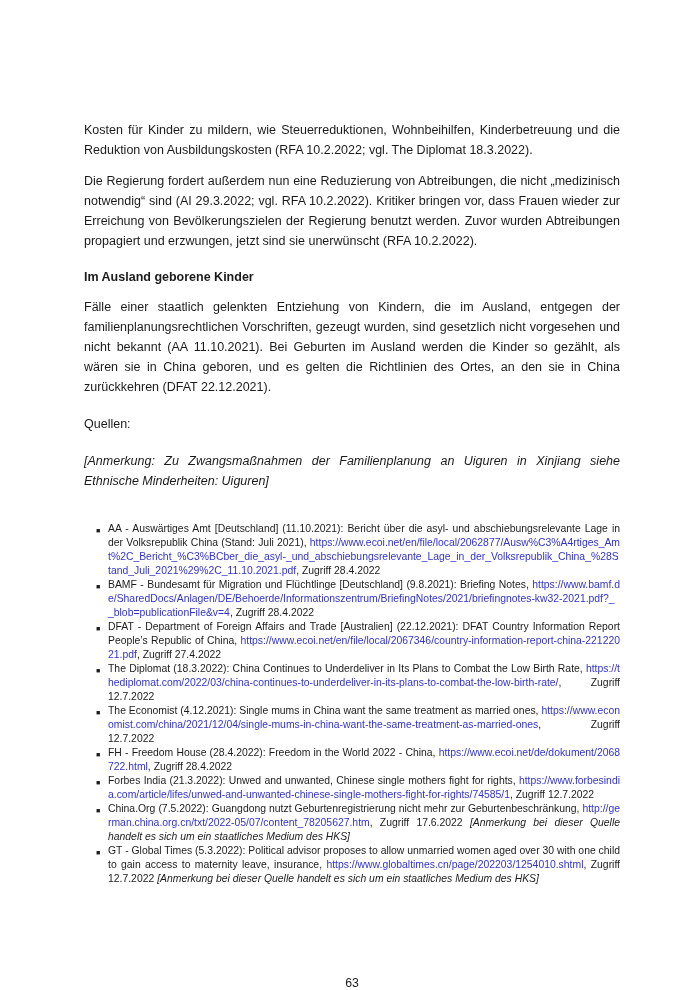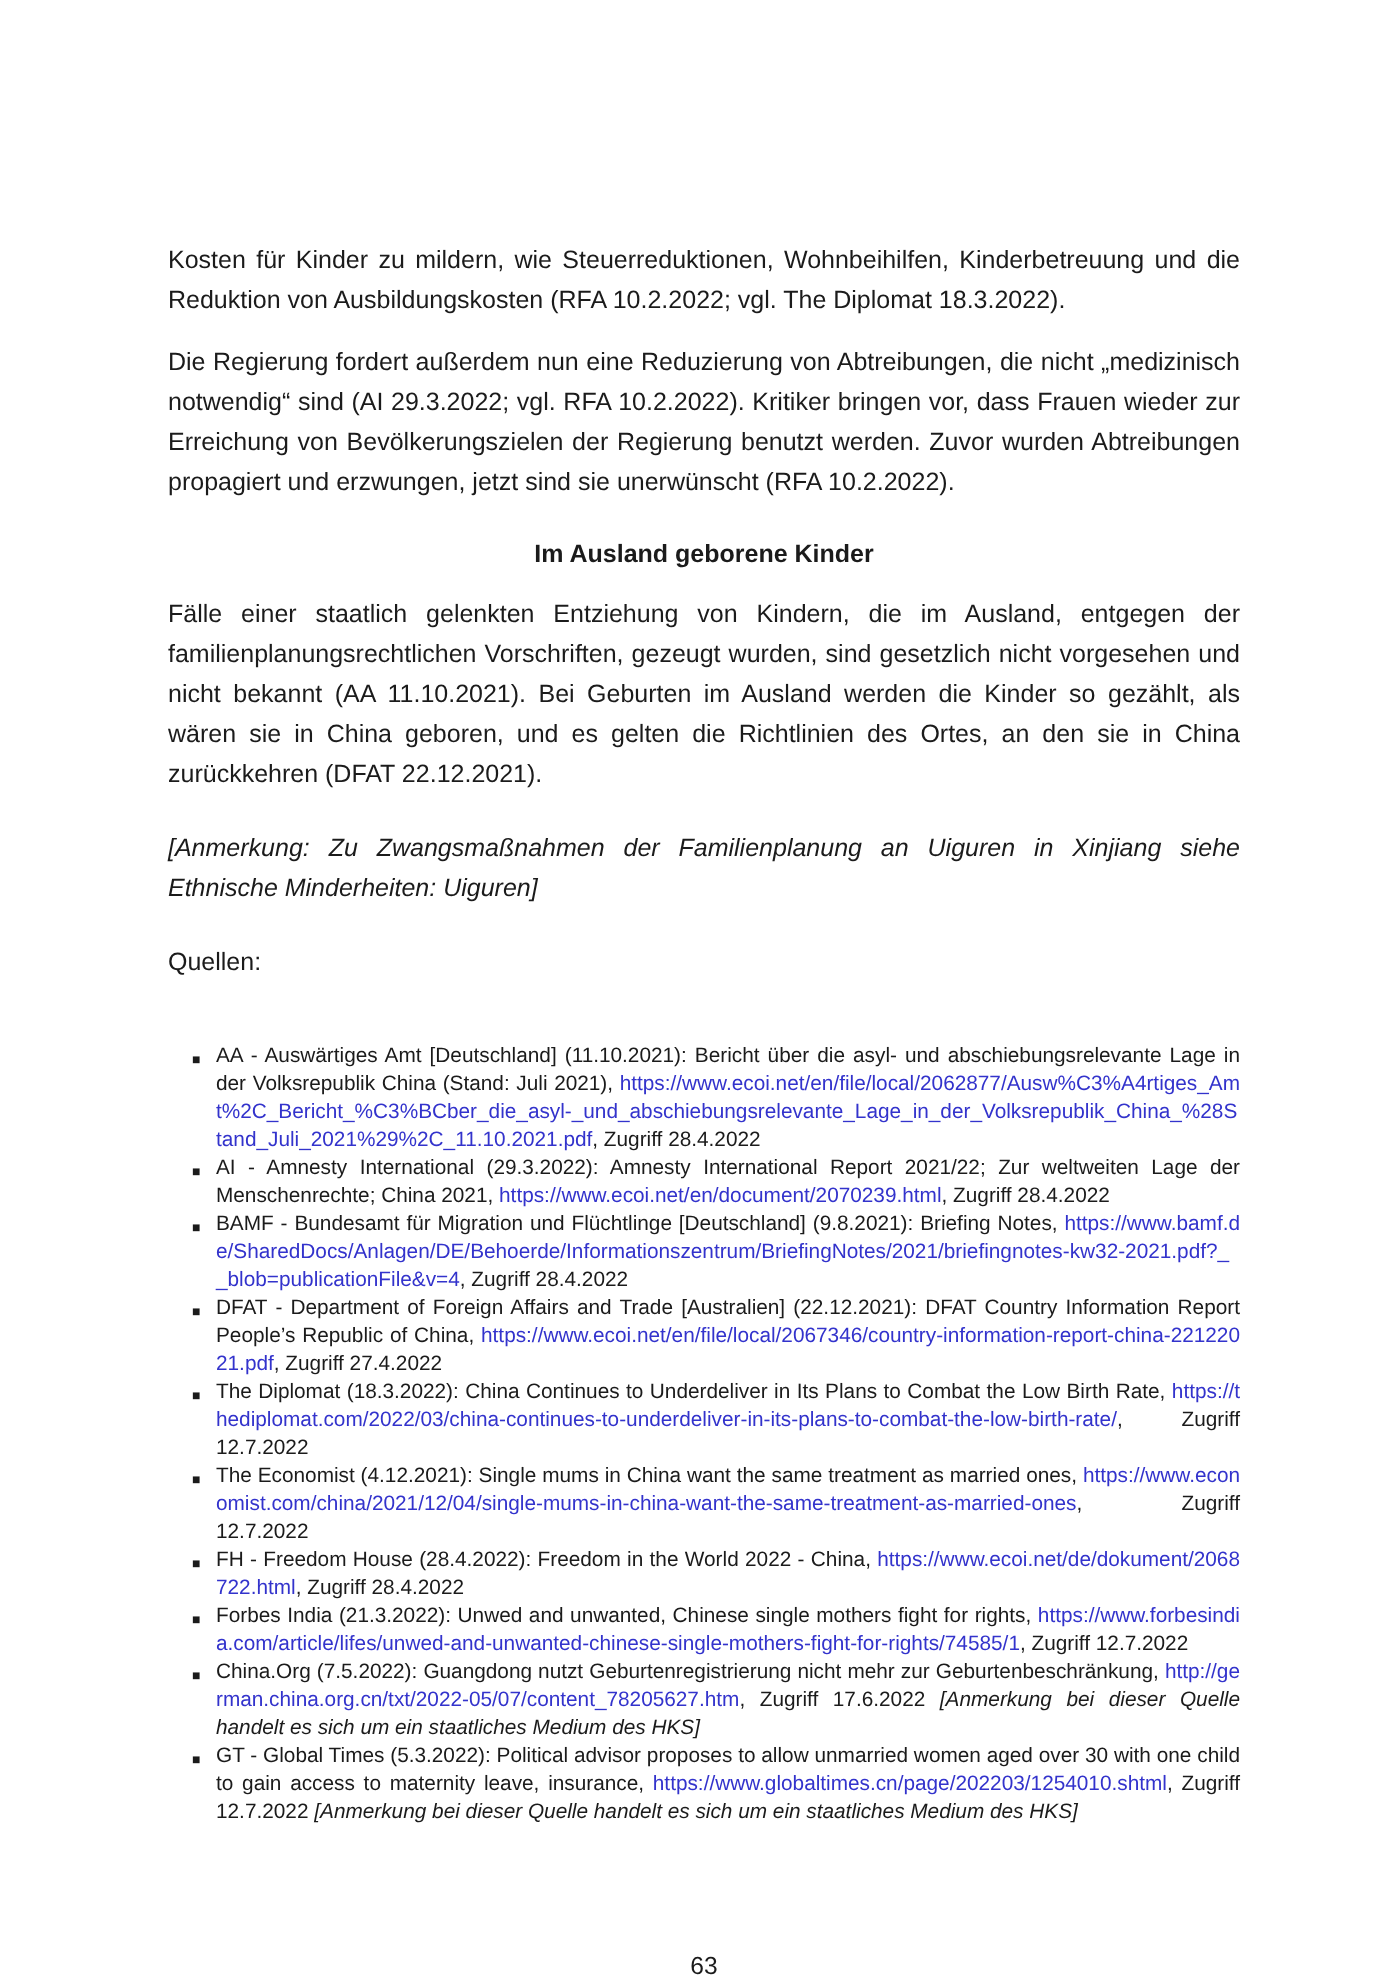--- a/index.html
+++ b/index.html
@@ -19,21 +19,20 @@
     font-size: 12.5px;
     line-height: 20px;
     text-align: justify;
     margin: 0 0 11px 0;
   }
   .section-heading {
     font-size: 12.5px;
     line-height: 20px;
     font-weight: bold;
     margin: 16px 0 10px 0;
-    text-align: center;
   }
   .note-text {
     font-style: italic;
     margin: 17px 0 11px 0;
   }
   .sources-label {
     margin: 17px 0 0 0;
     text-align: left;
   }
   .sources {
@@ -74,25 +73,24 @@
   }
 </style>
 </head>
 <body>
 
 <div class="page" style="--page-bg: #ffffff; --text-color: #1b1b1b; --link-color: #3333cc;">
   <p class="body-text">Kosten für Kinder zu mildern, wie Steuerreduktionen, Wohnbeihilfen, Kinderbetreuung und die Reduktion von Ausbildungskosten (RFA 10.2.2022; vgl. The Diplomat 18.3.2022).</p>
   <p class="body-text">Die Regierung fordert außerdem nun eine Reduzierung von Abtreibungen, die nicht „medizinisch notwendig“ sind (AI 29.3.2022; vgl. RFA 10.2.2022). Kritiker bringen vor, dass Frauen wieder zur Erreichung von Bevölkerungszielen der Regierung benutzt werden. Zuvor wurden Abtreibungen propagiert und erzwungen, jetzt sind sie unerwünscht (RFA 10.2.2022).</p>
   <h2 class="section-heading">Im Ausland geborene Kinder</h2>
   <p class="body-text">Fälle einer staatlich gelenkten Entziehung von Kindern, die im Ausland, entgegen der familienplanungsrechtlichen Vorschriften, gezeugt wurden, sind gesetzlich nicht vorgesehen und nicht bekannt (AA 11.10.2021). Bei Geburten im Ausland werden die Kinder so gezählt, als wären sie in China geboren, und es gelten die Richtlinien des Ortes, an den sie in China zurückkehren (DFAT 22.12.2021).</p>
+  <p class="body-text sources-label">Quellen:</p>
   <p class="body-text note-text">[Anmerkung: Zu Zwangsmaßnahmen der Familienplanung an Uiguren in Xinjiang siehe Ethnische Minderheiten: Uiguren]</p>
-  <p class="body-text sources-label">Quellen:</p>
   <ul class="sources">
       <li class="src-item"><span class="bullet">■</span><span>AA - Auswärtiges Amt [Deutschland] (11.10.2021): Bericht über die asyl- und abschiebungsrelevante Lage in der Volksrepublik China (Stand: Juli 2021), </span><a class="link" href="#">https://www.ecoi.net/en/file/local/2062877/Ausw%C3%A4rtiges_Amt%2C_Bericht_%C3%BCber_die_asyl-_und_abschiebungsrelevante_Lage_in_der_Volksrepublik_China_%28Stand_Juli_2021%29%2C_11.10.2021.pdf</a><span>, Zugriff 28.4.2022</span></li>
-      <li class="src-item"><span class="bullet">■</span><span>AI - Amnesty International (29.3.2022): Amnesty International Report 2021/22; Zur weltweiten Lage der Menschenrechte; China 2021, </span><a class="link" href="#">https://www.ecoi.net/en/document/2070239.html</a><span>, Zugriff 28.4.2022</span></li>
       <li class="src-item"><span class="bullet">■</span><span>BAMF - Bundesamt für Migration und Flüchtlinge [Deutschland] (9.8.2021): Briefing Notes, </span><a class="link" href="#">https://www.bamf.de/SharedDocs/Anlagen/DE/Behoerde/Informationszentrum/BriefingNotes/2021/briefingnotes-kw32-2021.pdf?__blob=publicationFile&amp;v=4</a><span>, Zugriff 28.4.2022</span></li>
       <li class="src-item"><span class="bullet">■</span><span>DFAT - Department of Foreign Affairs and Trade [Australien] (22.12.2021): DFAT Country Information Report People’s Republic of China, </span><a class="link" href="#">https://www.ecoi.net/en/file/local/2067346/country-information-report-china-22122021.pdf</a><span>, Zugriff 27.4.2022</span></li>
       <li class="src-item"><span class="bullet">■</span><span>The Diplomat (18.3.2022): China Continues to Underdeliver in Its Plans to Combat the Low Birth Rate, </span><a class="link" href="#">https://thediplomat.com/2022/03/china-continues-to-underdeliver-in-its-plans-to-combat-the-low-birth-rate/</a><span>, Zugriff 12.7.2022</span></li>
       <li class="src-item"><span class="bullet">■</span><span>The Economist (4.12.2021): Single mums in China want the same treatment as married ones, </span><a class="link" href="#">https://www.economist.com/china/2021/12/04/single-mums-in-china-want-the-same-treatment-as-married-ones</a><span>, Zugriff 12.7.2022</span></li>
       <li class="src-item"><span class="bullet">■</span><span>FH - Freedom House (28.4.2022): Freedom in the World 2022 - China, </span><a class="link" href="#">https://www.ecoi.net/de/dokument/2068722.html</a><span>, Zugriff 28.4.2022</span></li>
       <li class="src-item"><span class="bullet">■</span><span>Forbes India (21.3.2022): Unwed and unwanted, Chinese single mothers fight for rights, </span><a class="link" href="#">https://www.forbesindia.com/article/lifes/unwed-and-unwanted-chinese-single-mothers-fight-for-rights/74585/1</a><span>, Zugriff 12.7.2022</span></li>
       <li class="src-item"><span class="bullet">■</span><span>China.Org (7.5.2022): Guangdong nutzt Geburtenregistrierung nicht mehr zur Geburtenbeschränkung, </span><a class="link" href="#">http://german.china.org.cn/txt/2022-05/07/content_78205627.htm</a><span>, Zugriff 17.6.2022 </span><span class="em">[Anmerkung bei dieser Quelle handelt es sich um ein staatliches Medium des HKS]</span></li>
       <li class="src-item"><span class="bullet">■</span><span>GT - Global Times (5.3.2022): Political advisor proposes to allow unmarried women aged over 30 with one child to gain access to maternity leave, insurance, </span><a class="link" href="#">https://www.globaltimes.cn/page/202203/1254010.shtml</a><span>, Zugriff 12.7.2022 </span><span class="em">[Anmerkung bei dieser Quelle handelt es sich um ein staatliches Medium des HKS]</span></li>
     </ul>
   <div class="page-number">63</div>

